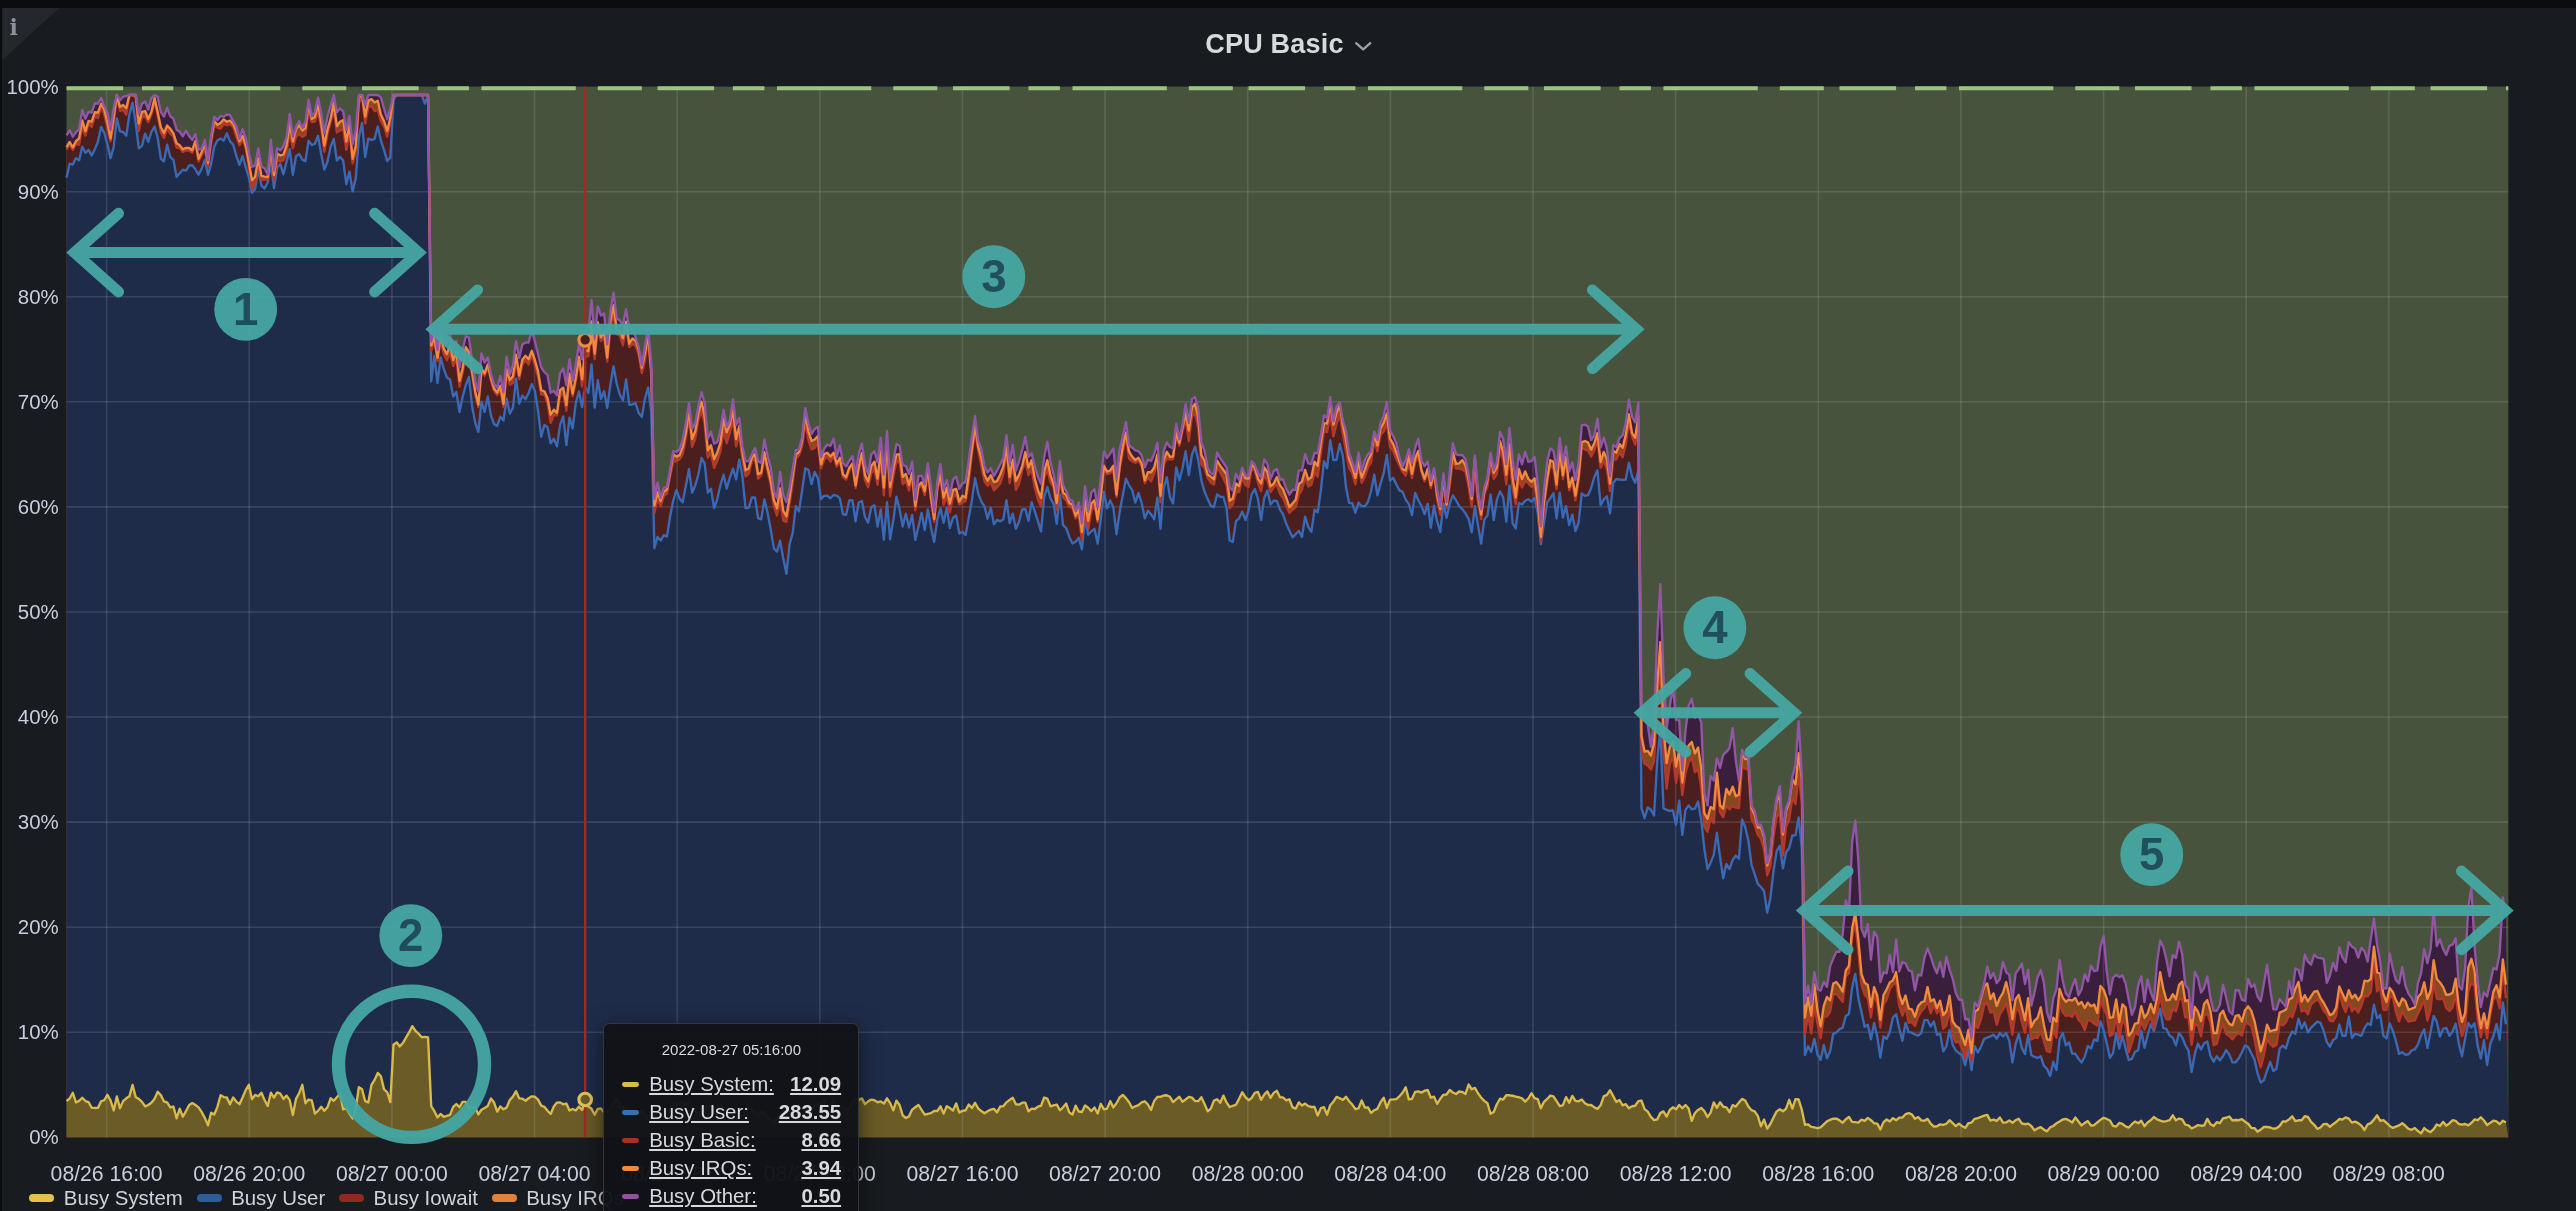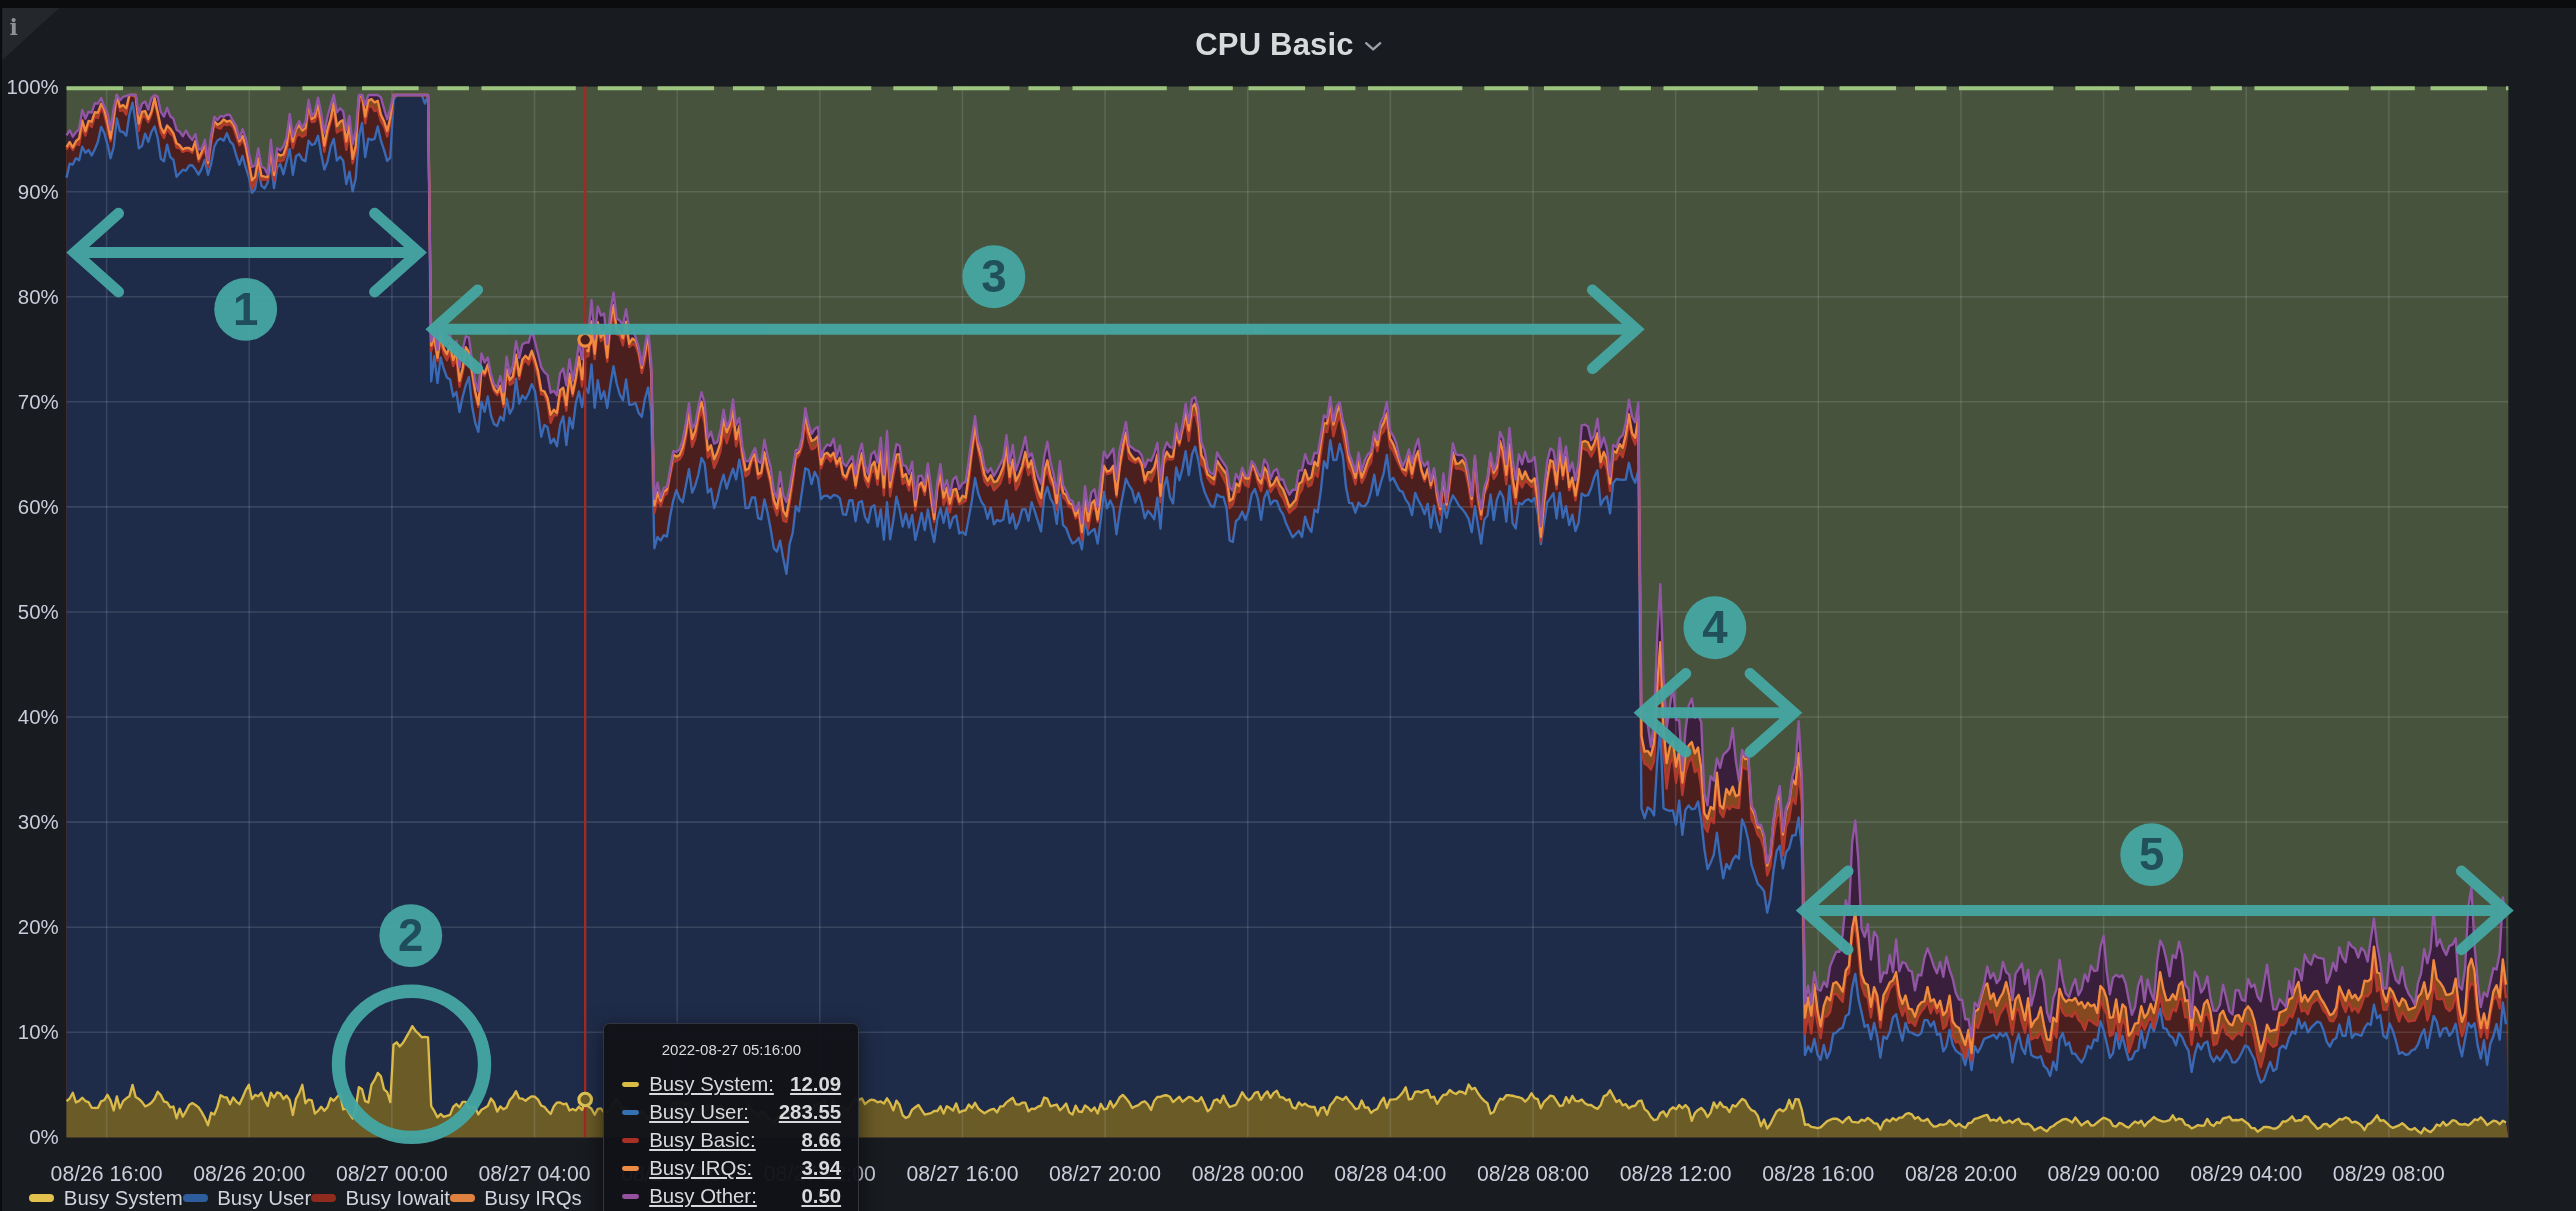--- a/index.html
+++ b/index.html
@@ -5,24 +5,24 @@
   html,body{margin:0;padding:0;width:2576px;height:1212px;overflow:hidden;background:#0b0c0e;
             font-family:"Liberation Sans",sans-serif;}
   .top-strip{position:absolute;left:0;top:0;width:2576px;height:7.9px;background:#0b0c0e;z-index:6;}
   .panel{position:absolute;left:2.4px;top:7.9px;width:2574px;height:1204px;background:#181b1f;overflow:hidden;}
   .corner-info{position:absolute;left:0;top:0;width:57px;height:52px;background:#24272c;
                clip-path:polygon(0 0,100% 0,0 100%);z-index:4;cursor:pointer;}
   .corner-info .i{position:absolute;left:7px;top:6.3px;font-family:"DejaVu Serif",serif;font-weight:700;
                   font-size:22px;color:#8e9297;font-style:normal;}
   .panel-header{position:absolute;left:0;top:9.4px;width:100%;height:55px;display:flex;align-items:center;
                 justify-content:center;z-index:3;cursor:pointer;}
-  .panel-title{font-size:31px;font-weight:600;color:#d8d9da;letter-spacing:0.2px;}
+  .panel-title{font-size:27px;font-weight:600;color:#d8d9da;letter-spacing:0.2px;}
   .chev{margin-left:9.4px;margin-top:3.1px;}
   #chart{position:absolute;left:0;top:0;width:2574px;height:1204px;z-index:1;}
-  .legend{position:absolute;left:27px;top:1179px;display:flex;z-index:2;align-items:center;}
+  .legend{position:absolute;left:27px;top:1179px;display:flex;gap:14px;z-index:2;align-items:center;}
   .legend-item{display:flex;align-items:center;cursor:pointer;}
   .legend-swatch{width:25px;height:7.9px;border-radius:3.9px;margin-right:9.4px;}
   .legend-label{font-size:20.4px;color:#d2d3de;white-space:nowrap;}
   .tooltip{position:absolute;left:601px;top:1015px;width:256px;height:228px;z-index:5;
            background:rgba(17,19,24,.97);border:0.8px solid #33363c;border-radius:6.3px;
            padding:12.6px 17.3px 14px 17.3px;box-shadow:0 6.3px 22px rgba(0,0,0,.55);box-sizing:border-box;}
   .tooltip-header{text-align:center;font-size:15px;color:#d8d9da;font-weight:400;height:28px;line-height:28px;margin-bottom:6.3px;}
   .tooltip-row{display:flex;align-items:center;height:28px;font-size:20.4px;color:#d8d9da;text-decoration:underline;}
   .tt-swatch{width:17.3px;height:4.7px;border-radius:2.4px;margin-right:10.2px;flex:none;}
   .tt-value{margin-left:auto;font-weight:700;}

